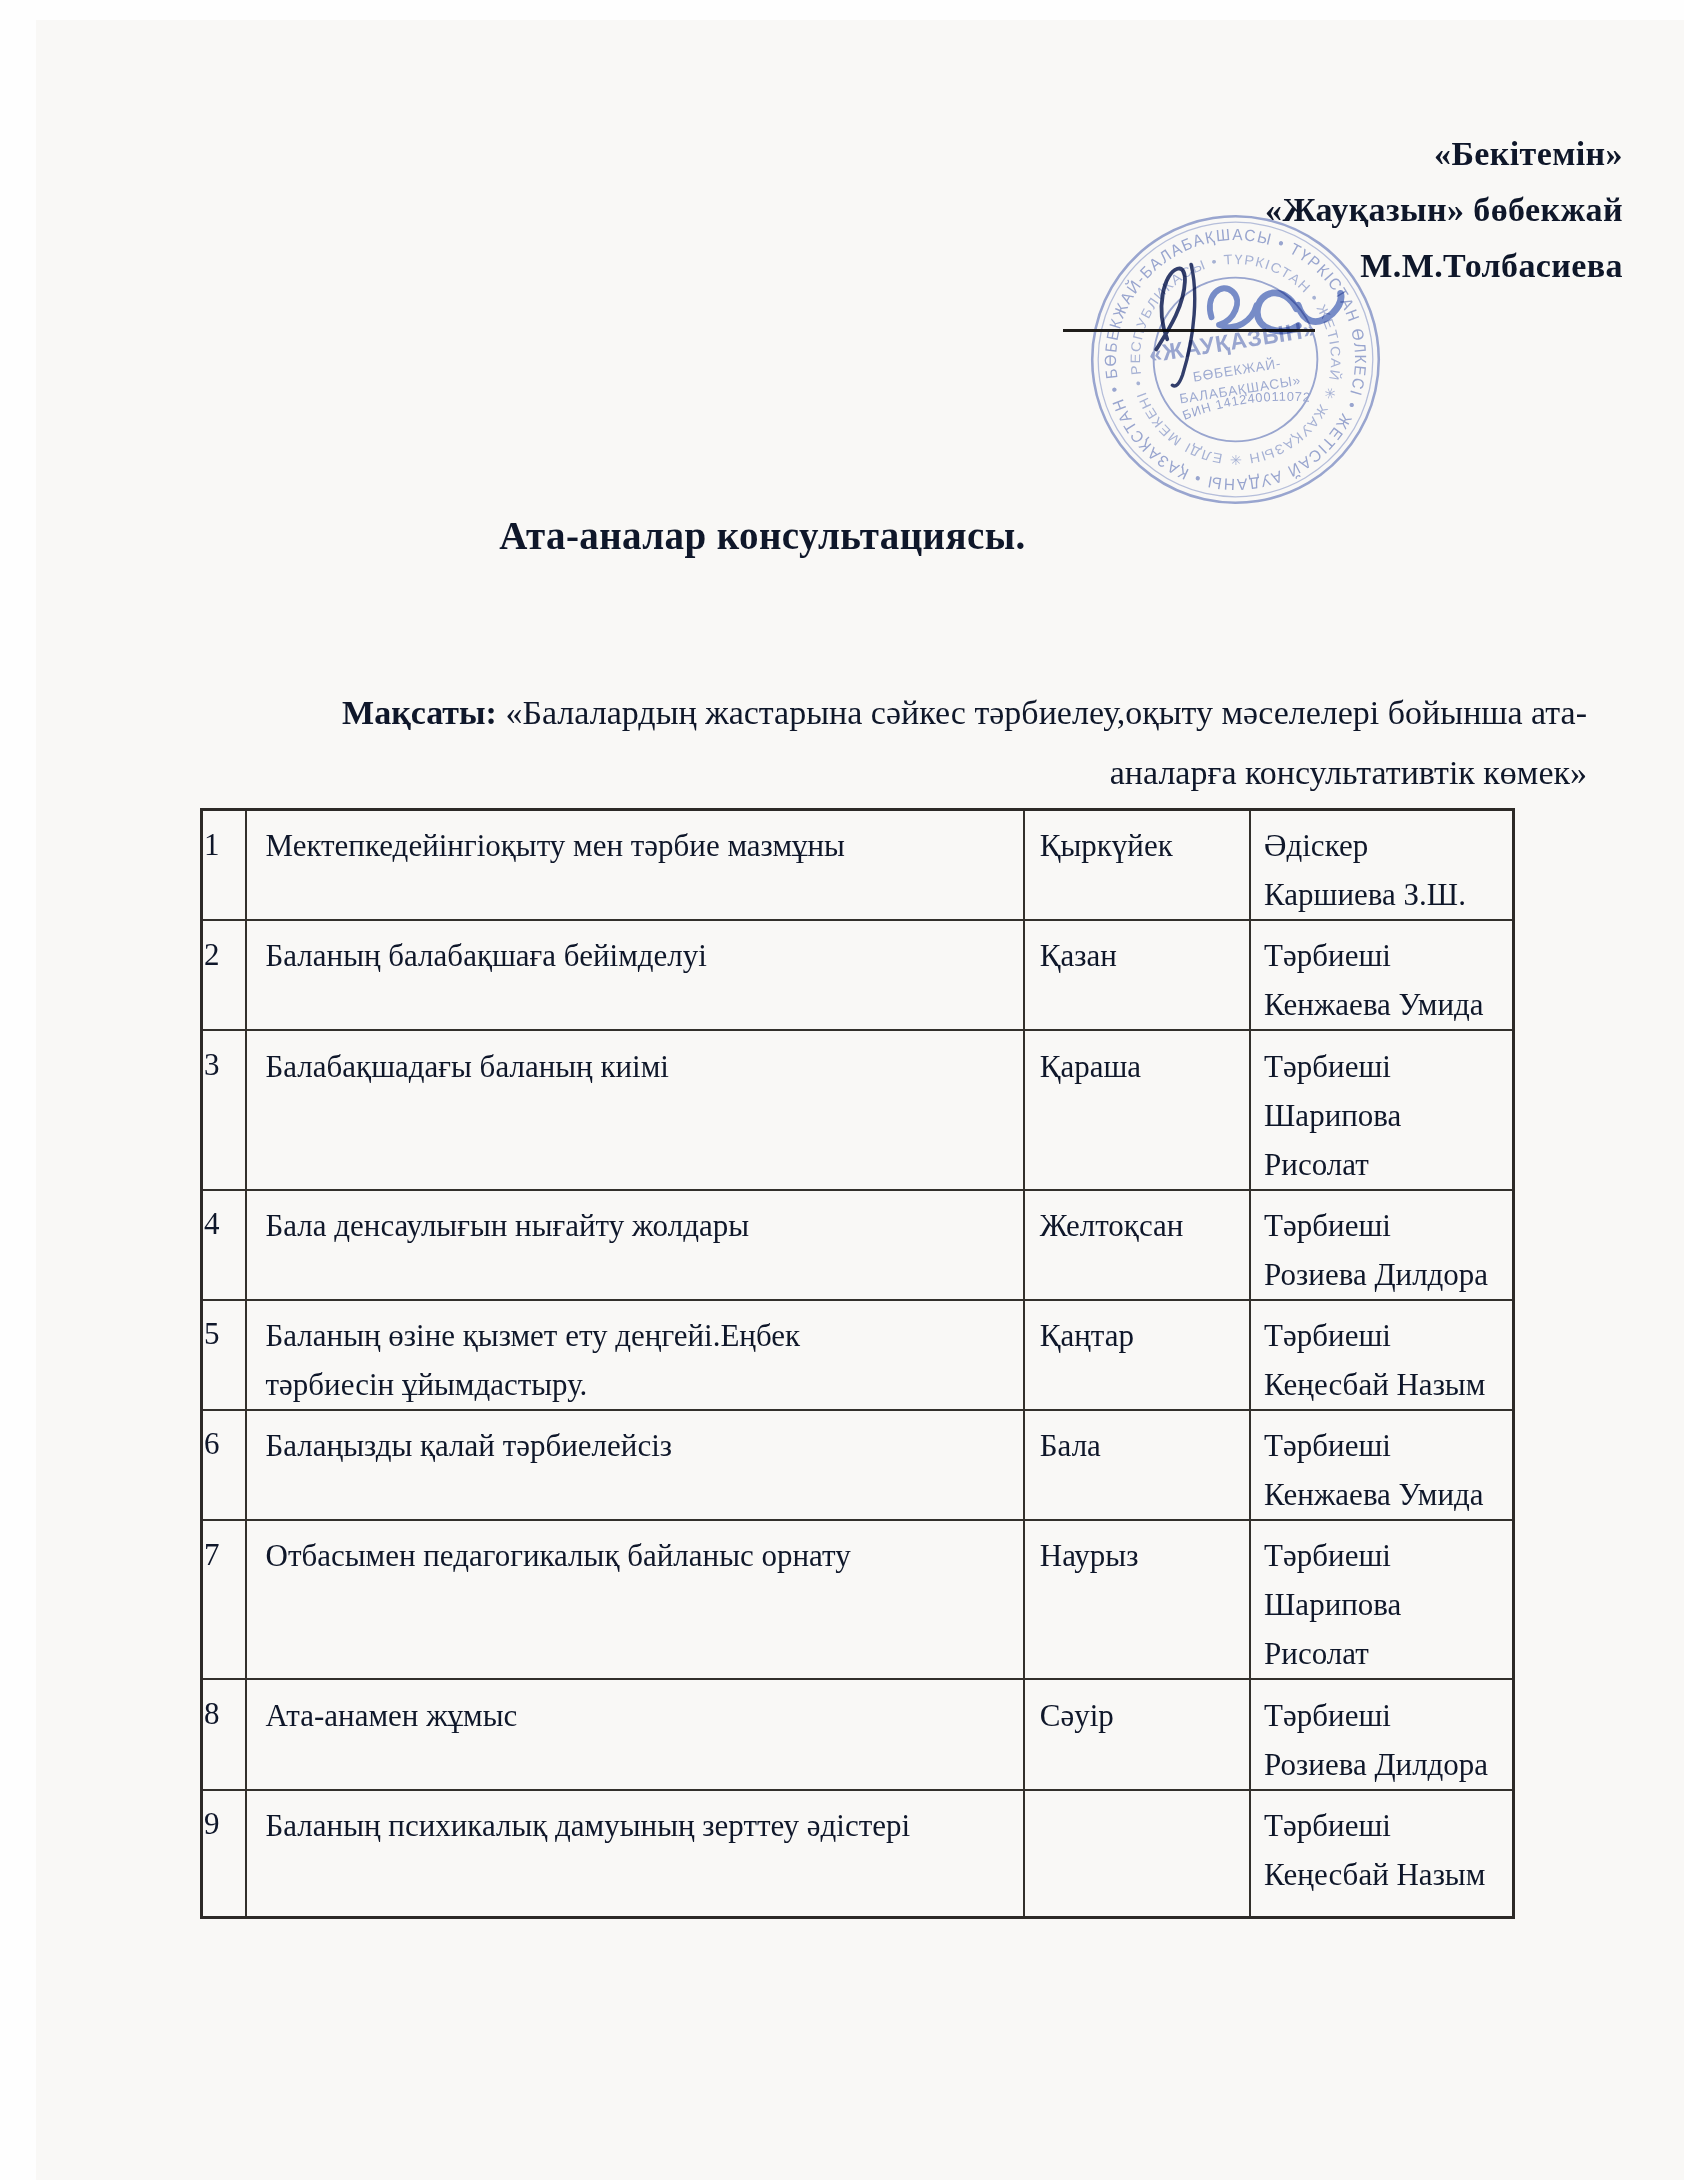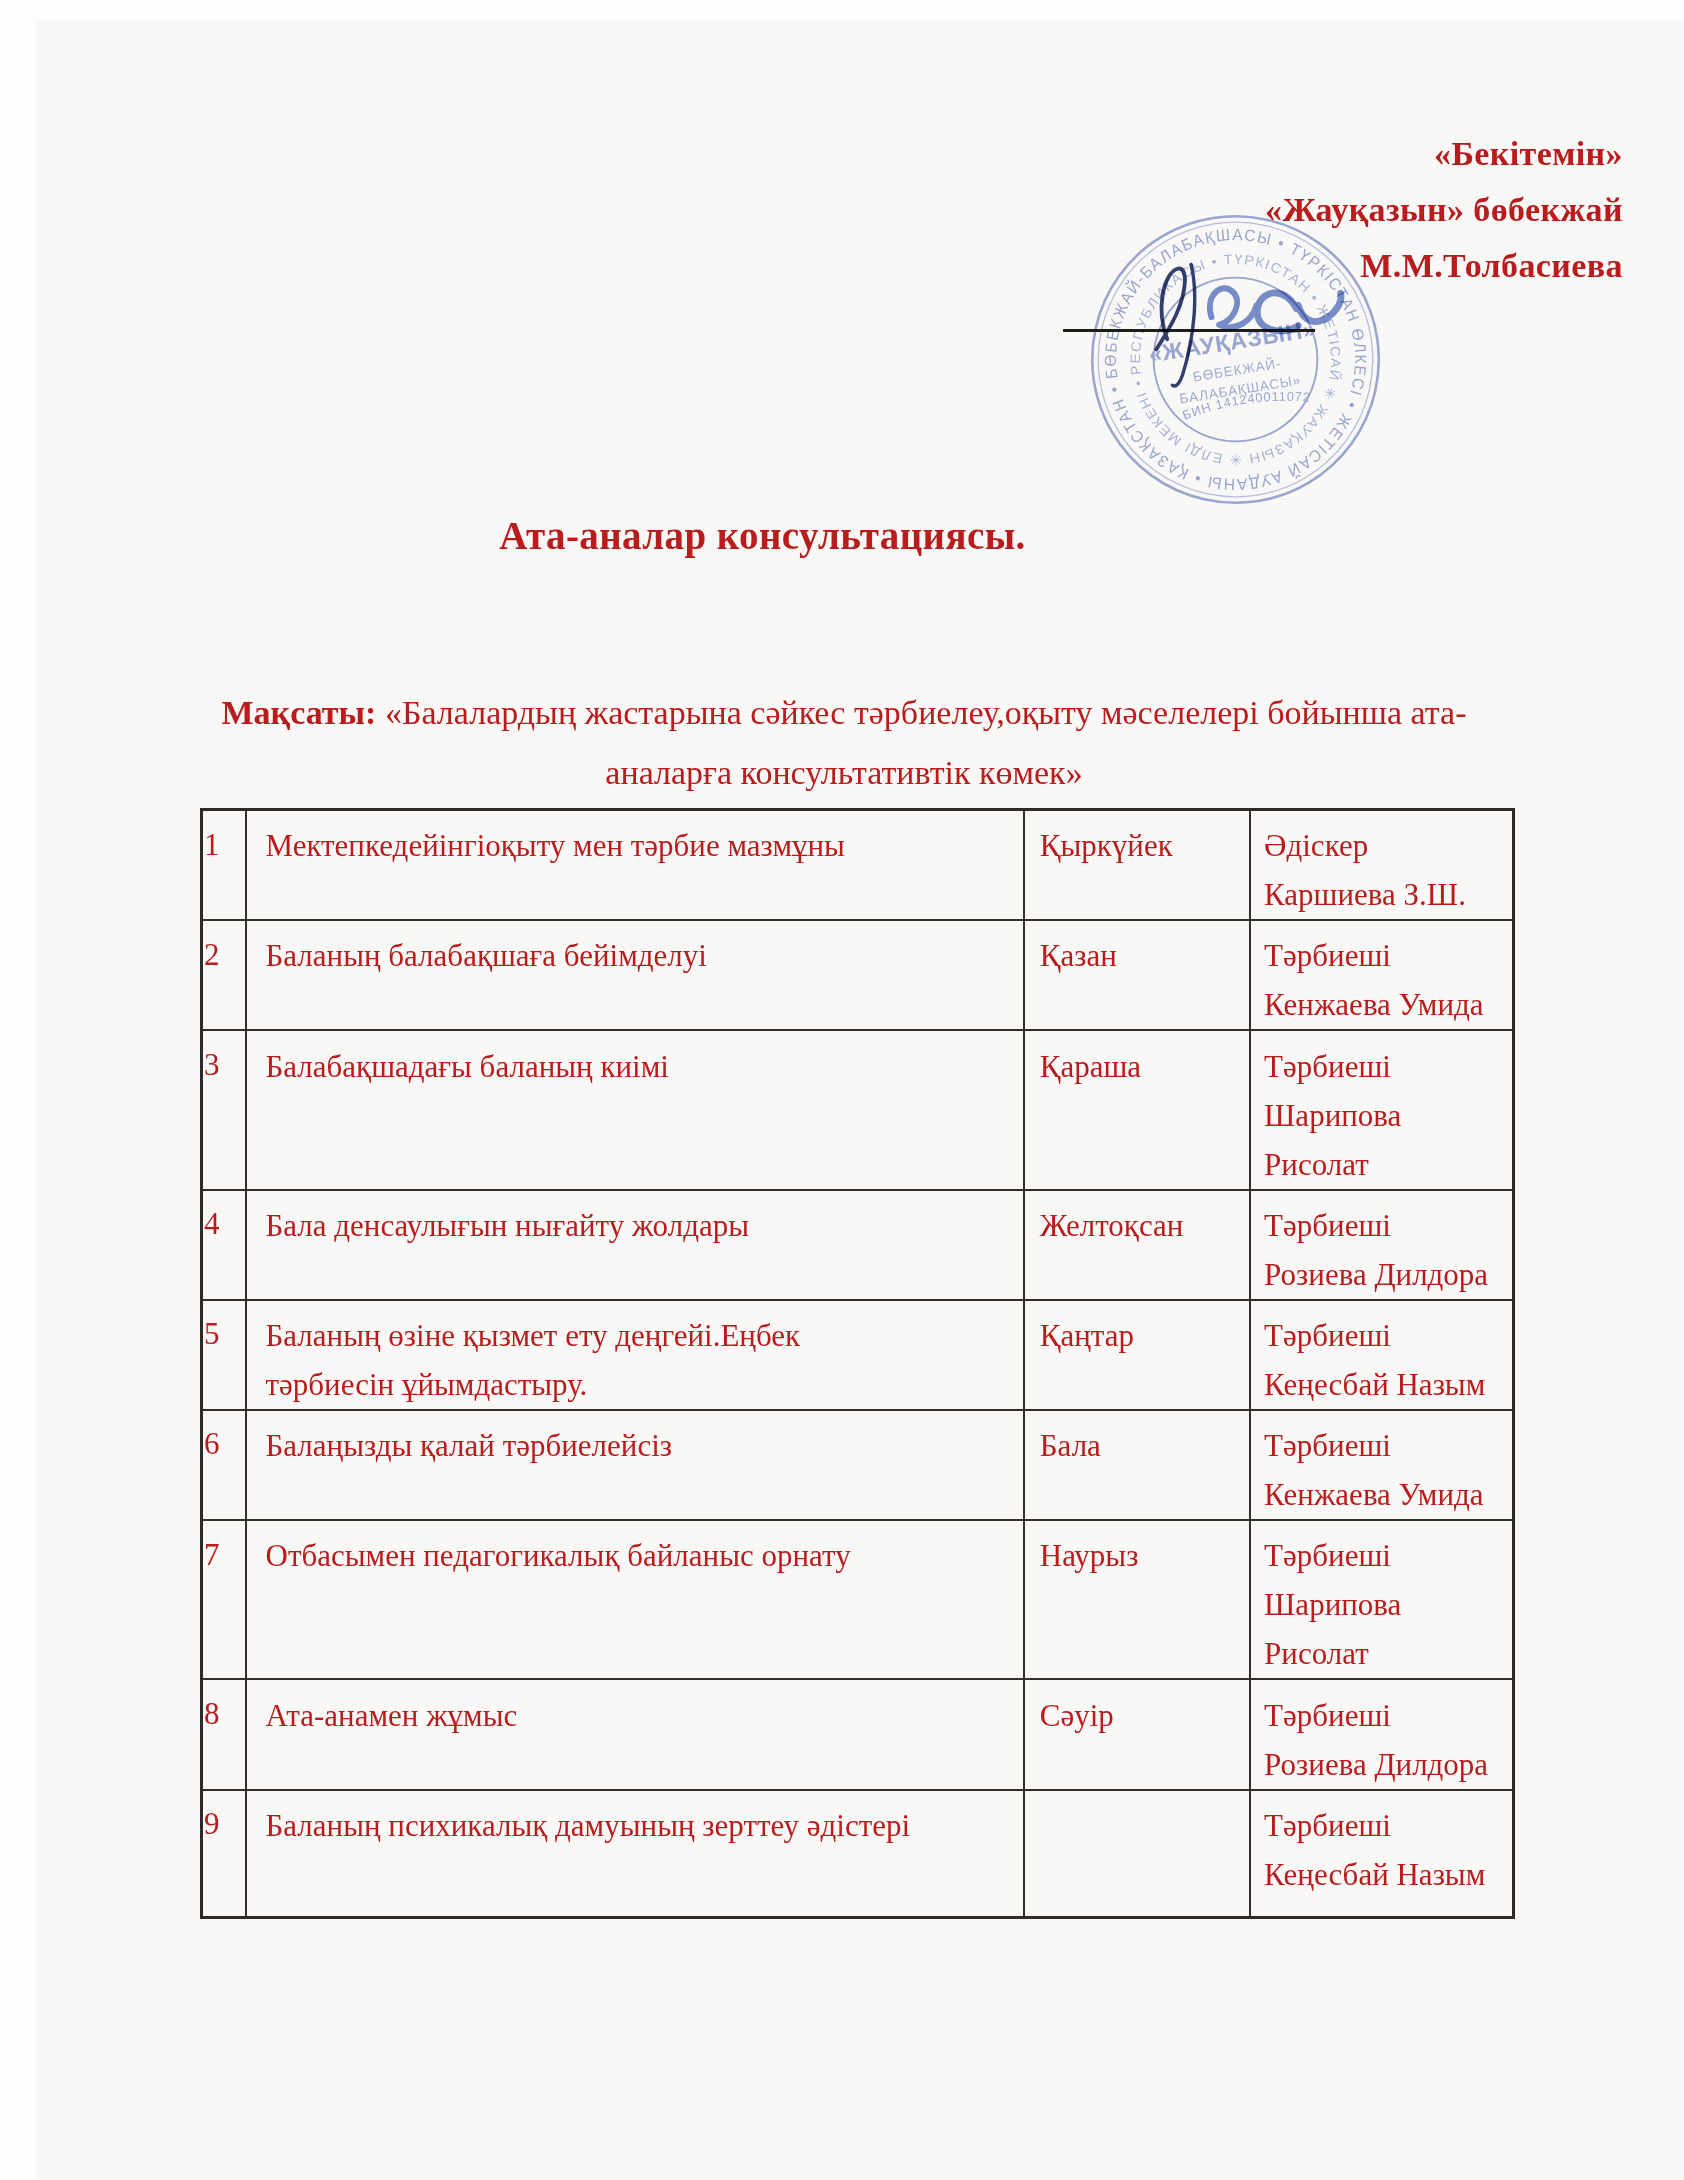--- a/index.html
+++ b/index.html
@@ -1,21 +1,21 @@
 <!DOCTYPE html>
 <html style="font-size:13.6px"><head>
 <meta charset="utf-8">
 <style>
   html,body{margin:0;padding:0;background:#ffffff;}
   .page{
     position:relative;
     width:1684px;height:2181px;
     background:#f9f8f6;
     font-family:"Liberation Serif","DejaVu Serif",serif;
-    color:#b91c1c;
+    color:#0f172a;
     overflow:hidden;
   }
   
   .page::before{
     content:"";position:absolute;left:0;top:0;width:36px;height:100%;
     background:#fefefe;z-index:0;
   }
   .page::after{
     content:"";position:absolute;left:0;top:0;width:100%;height:20.4px;
     background:#fefefe;z-index:0;
@@ -43,21 +43,21 @@
   }
 
   .doc-title{
     position:absolute;top:513px;left:0;width:1525px;
     text-align:center;
     font-size:39px;font-weight:700;letter-spacing:0.4px;
     z-index:2;
   }
   .purpose{
     position:absolute;top:683px;left:101px;width:1486px;
-    text-align:center;
+    text-align:right;
     font-size:34px;line-height:60px;
     z-index:2;
   }
   .purpose .plabel{font-weight:700;}
 
   .plan-table{
     position:absolute;left:200px;top:808px;
     border-collapse:collapse;
     table-layout:fixed;
     width:1312px;

